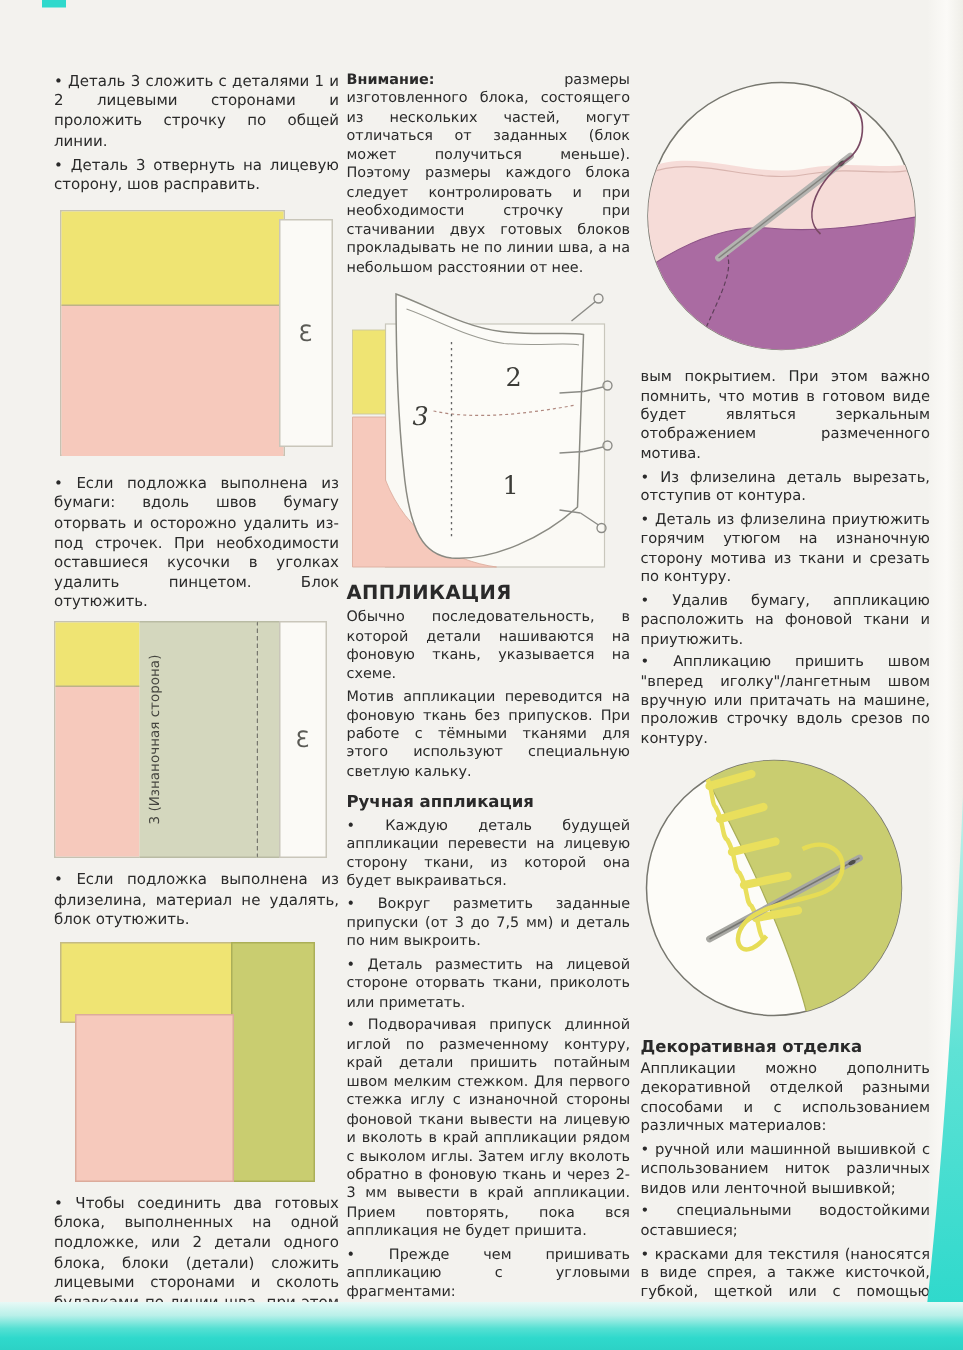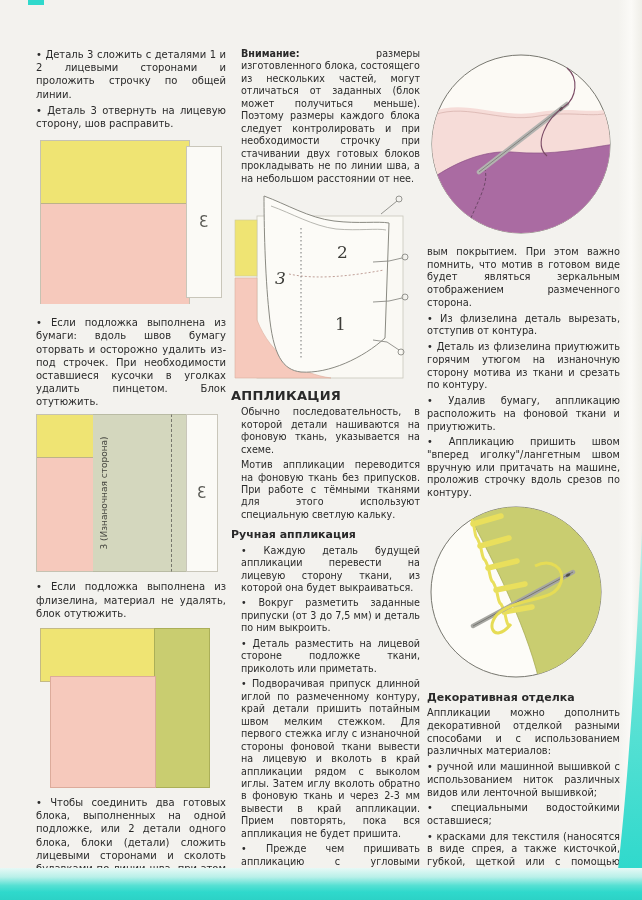--- a/index.html
+++ b/index.html
@@ -13,21 +13,21 @@
     background:linear-gradient(to right, rgba(255,255,255,0), #fbfaf7 55%, #efeee8); }
   .teal-curve { position:absolute; right:0; bottom:30px; }
   .bottom-bar { position:absolute; left:0; bottom:0; width:100%; height:32px;
     background:linear-gradient(to bottom, #e7f9f6 0%, #b9f0e9 28%, #55e0d3 55%, #2fd9cc 75%, #2cd2c6 100%); }
   
   .col { position:absolute; top:48px; }
   .col-left  { left:36px;  width:190px; }
   .col-mid   { left:231px; width:189px; }
   .col-right { left:427px; width:193px; }
   p.body { font-size:10px; line-height:1.32; text-align:justify; margin:0 0 3px 0; }
-  .col-mid p.body { font-size:9.6px; line-height:1.3;margin-left:10px; }
+  .col-mid p.body { font-size:9.6px; line-height:1.3; }
   .col-right p.body { font-size:9.8px; line-height:1.3; }
   h3.caps { font-size:13px; font-weight:bold; margin:6px 0 3px; letter-spacing:0.3px; }
   h4.sub  { font-size:11px; font-weight:bold; margin:7px 0 3px; line-height:1.2; }
   b.lead { font-weight:bold; }
   
   .diag { position:relative; margin:6px 0 8px; }
   .d1 { height:172px; }
   .d1 .block { position:absolute; left:4px; top:4px; width:148px; height:162px; border:1px solid #c6c2b2; }
   .d1 .yellow { height:38%; background:#efe473; border-bottom:1px solid #bdb289; }
   .d1 .pink   { height:62%; background:#f6c9bc; }
@@ -140,21 +140,21 @@
       <span class="num n1">1</span>
     </div>
 
     <h3 class="caps">АППЛИКАЦИЯ</h3>
     <p class="body">Обычно последовательность, в которой детали нашиваются на фоновую ткань, указывается на схеме.</p>
     <p class="body">Мотив аппликации переводится на фоновую ткань без припусков. При работе с тёмными тканями для этого используют специальную светлую кальку.</p>
 
     <h4 class="sub">Ручная аппликация</h4>
     <p class="body">• Каждую деталь будущей аппликации перевести на лицевую сторону ткани, из которой она будет выкраиваться.</p>
     <p class="body">• Вокруг разметить заданные припуски (от 3 до 7,5 мм) и деталь по ним выкроить.</p>
-    <p class="body">• Деталь разместить на лицевой стороне подложке ткани, приколоть или приметать.</p>
+    <p class="body">• Деталь разместить на лицевой стороне оторвать ткани, приколоть или приметать.</p>
     <p class="body">• Подворачивая припуск длинной иглой по размеченному контуру, край детали пришить потайным швом мелким стежком. Для первого стежка иглу с изнаночной стороны фоновой ткани вывести на лицевую и вколоть в край аппликации рядом с выколом иглы. Затем иглу вколоть обратно в фоновую ткань и через 2-3 мм вывести в край аппликации. Прием повторять, пока вся аппликация не будет пришита.</p>
     <p class="body">• Прежде чем пришивать аппликацию с угловыми фрагментами:</p>
 
   </div>
 
   <div class="col col-right">
     <div class="circle-fig">
       <svg width="188" height="184" viewBox="0 0 188 184">
         <defs>
             <clipPath id="c1">
@@ -168,21 +168,21 @@
           <path d="M0,130 C25,112 55,98 85,100 C125,104 160,96 188,92 L188,184 L0,184 Z" fill="#aa6ba2" stroke="#8c5386" stroke-width="0.7"></path>
           <path d="M38,180 C50,150 62,132 58,118" fill="none" stroke="#5e3f59" stroke-width="0.8" stroke-dasharray="3 2"></path>
         </g>
         <line x1="52" y1="120" x2="140" y2="52" stroke="#b3b3b0" stroke-width="4.5" stroke-linecap="round"></line>
         <line x1="52" y1="120" x2="140" y2="52" stroke="#83837e" stroke-width="1"></line>
         <ellipse cx="134" cy="57" rx="2.4" ry="1.4" transform="rotate(-38 134 57)" fill="#4e4e4a"></ellipse>
         <path d="M140,16 C152,26 150,46 137,55 C120,66 106,92 120,104" fill="none" stroke="#7a4a64" stroke-width="1.1"></path>
       </svg>
     </div>
 
-    <p class="body">вым покрытием. При этом важно помнить, что мотив в готовом виде будет являться зеркальным отображением размеченного сторона.</p>
+    <p class="body">вым покрытием. При этом важно помнить, что мотив в готовом виде будет являться зеркальным отображением размеченного мотива.</p>
     <p class="body">• Из флизелина деталь вырезать, отступив от контура.</p>
     <p class="body">• Деталь из флизелина приутюжить горячим утюгом на изнаночную сторону мотива из ткани и срезать по контуру.</p>
     <p class="body">• Удалив бумагу, аппликацию расположить на фоновой ткани и приутюжить.</p>
     <p class="body">• Аппликацию пришить швом "вперед иголку"/лангетным швом вручную или притачать на машине, проложив строчку вдоль срезов по контуру.</p>
 
     <div class="circle-fig">
       <svg width="178" height="176" viewBox="0 0 178 176">
         <defs>
             <clipPath id="c2">
               <circle cx="89" cy="88" r="85"></circle>

